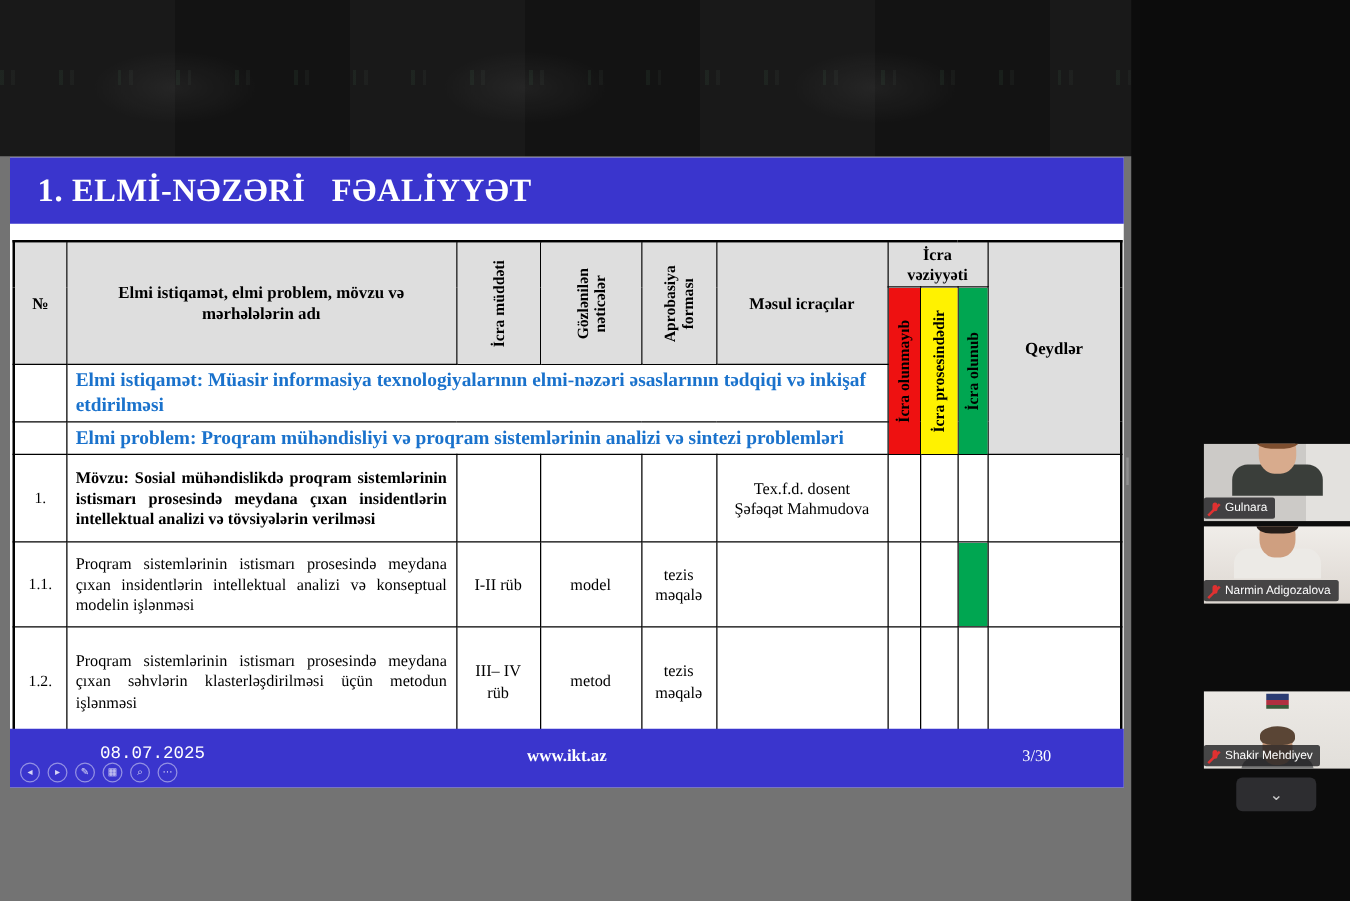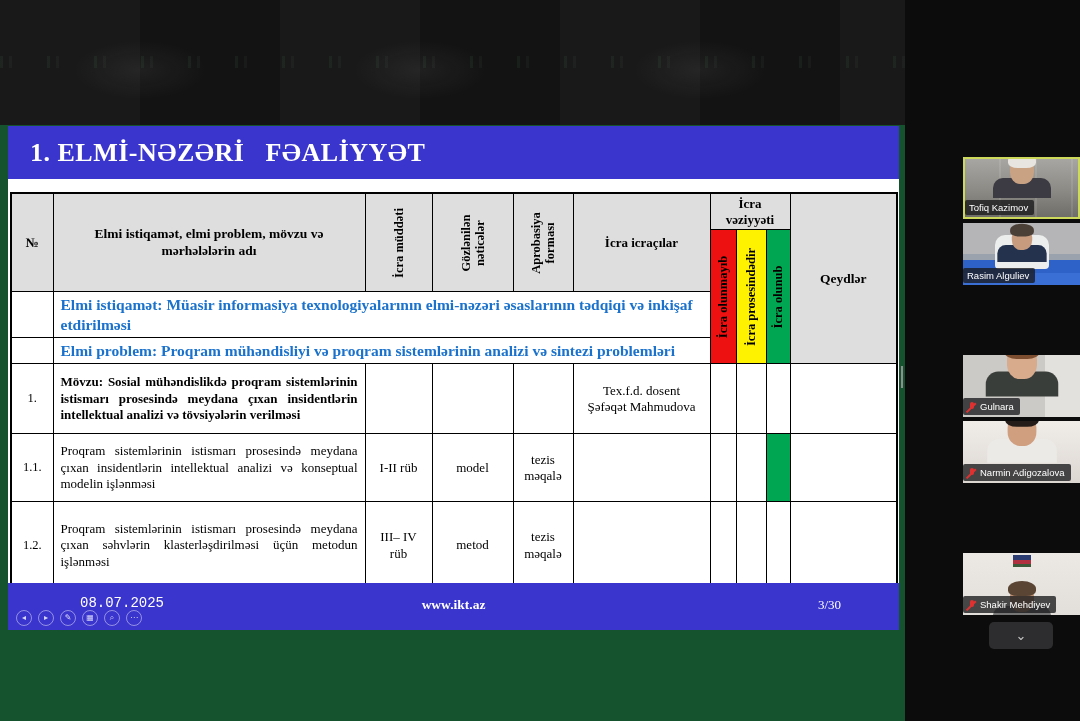--- a/index.html
+++ b/index.html
@@ -1,16 +1,16 @@
 <!DOCTYPE html>
 <html><head>
 <meta charset="utf-8">
 <style>
   html,body{margin:0;padding:0;background:#000;}
-  .stage{position:relative;width:1080px;height:721px;background:#14532d;overflow:hidden;
+  .stage{position:relative;width:1080px;height:721px;background:#737373;overflow:hidden;
          font-family:"Liberation Sans",sans-serif;}
 
   
   .wallpaper{position:absolute;left:0;top:0;width:1080px;height:125px;background-color:#141414;
     background-image:
       radial-gradient(ellipse 95px 42px at 140px 70px, rgba(255,255,255,0.055), transparent 70%),
       repeating-linear-gradient(90deg, rgba(255,255,255,0.02) 0 140px, rgba(0,0,0,0.03) 140px 280px);
     background-size:280px 125px,280px 125px;background-repeat:repeat-x;}
   .wallpaper::after{content:"";position:absolute;left:0;top:56px;width:100%;height:12px;
     background:repeating-linear-gradient(90deg, rgba(80,140,100,0.20) 0 3px, transparent 3px 9px, rgba(120,150,130,0.12) 9px 12px, transparent 12px 47px);
@@ -143,21 +143,21 @@
                 <div class="vtext">İcra müddəti</div>
               </td>
           <td rowspan="2" class="hdr vcell">
                 <div class="vtext">Gözlənilən
 nəticələr</div>
               </td>
           <td rowspan="2" class="hdr vcell">
                 <div class="vtext">Aprobasiya
 forması</div>
               </td>
-          <td rowspan="2" class="hdr">İcra icraçılar</td>
+          <td rowspan="2" class="hdr">Məsul icraçılar</td>
           <td colspan="3" class="hdr">İcra vəziyyəti</td>
           <td rowspan="4" class="hdr" style="font-size:13.5px">Qeydlər</td>
         </tr>
         <tr style="height:62px">
           <td rowspan="3" class="col-red vcell">
                 <div class="vtext">İcra olunmayıb</div>
               </td>
           <td rowspan="3" class="col-yellow vcell">
                 <div class="vtext">İcra prosesindədir</div>
               </td>
@@ -229,42 +229,21 @@
         <div class="ctrl">⌕</div>
         <div class="ctrl">⋯</div>
       </div>
     </div>
   </div>
 
   <div class="divider"></div>
 
   <div class="sidebar">
 
-    <div class="tile tile-1 active" style="top:157px">
-      <div class="scene"></div>
-      <div class="person">
-          <div class="head"></div>
-          <div class="torso"></div>
-        </div>
-      <div class="name-label">
-        <span>Tofiq Kazimov</span>
-      </div>
-    </div>
-
-    <div class="tile tile-2" style="top:223px">
-      <div class="scene"></div>
-      <div class="chair"></div>
-      <div class="person">
-          <div class="head"></div>
-          <div class="torso"></div>
-        </div>
-      <div class="name-label">
-        <span>Rasim Alguliev</span>
-      </div>
-    </div>
+
 
 
     <div class="tile tile-4" style="top:355px">
       <div class="scene"></div>
       <div class="person">
           <div class="head"></div>
           <div class="torso"></div>
         </div>
       <div class="name-label">
         <span class="mic"></span>

